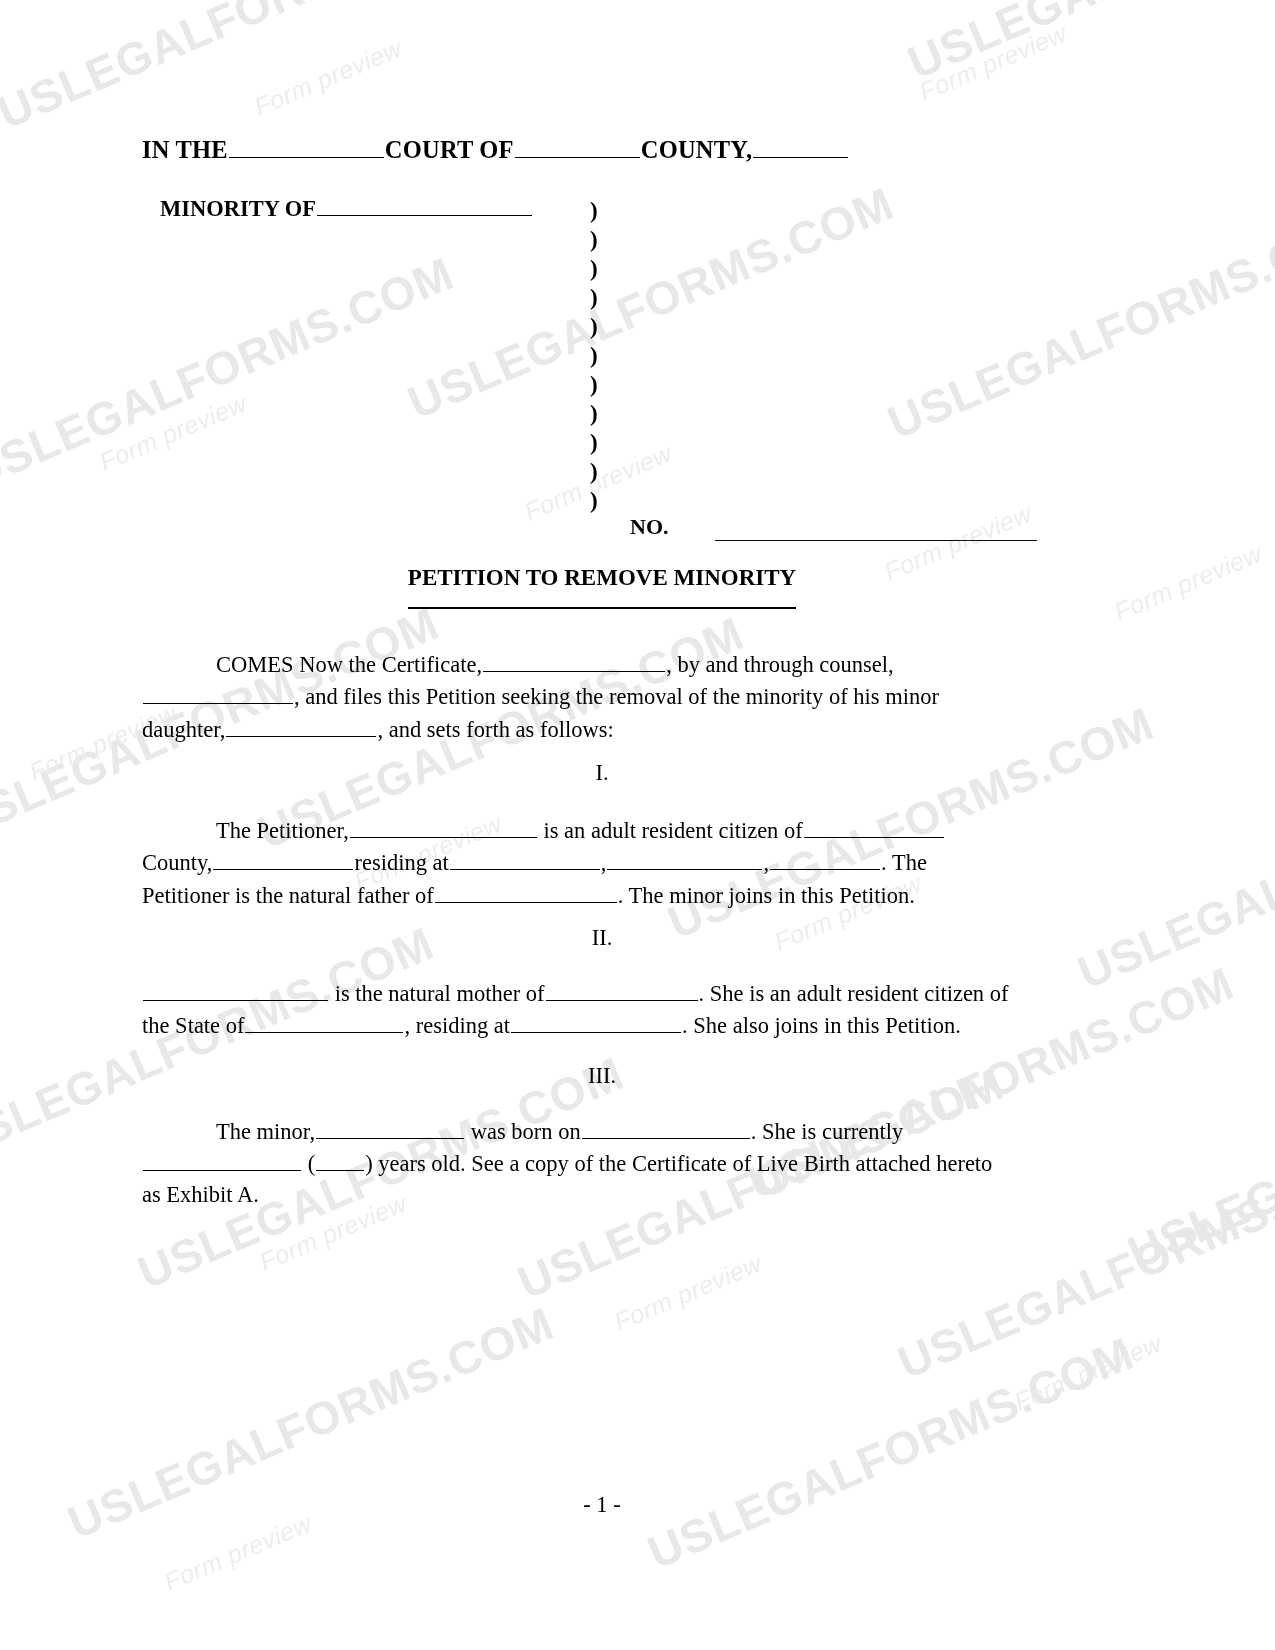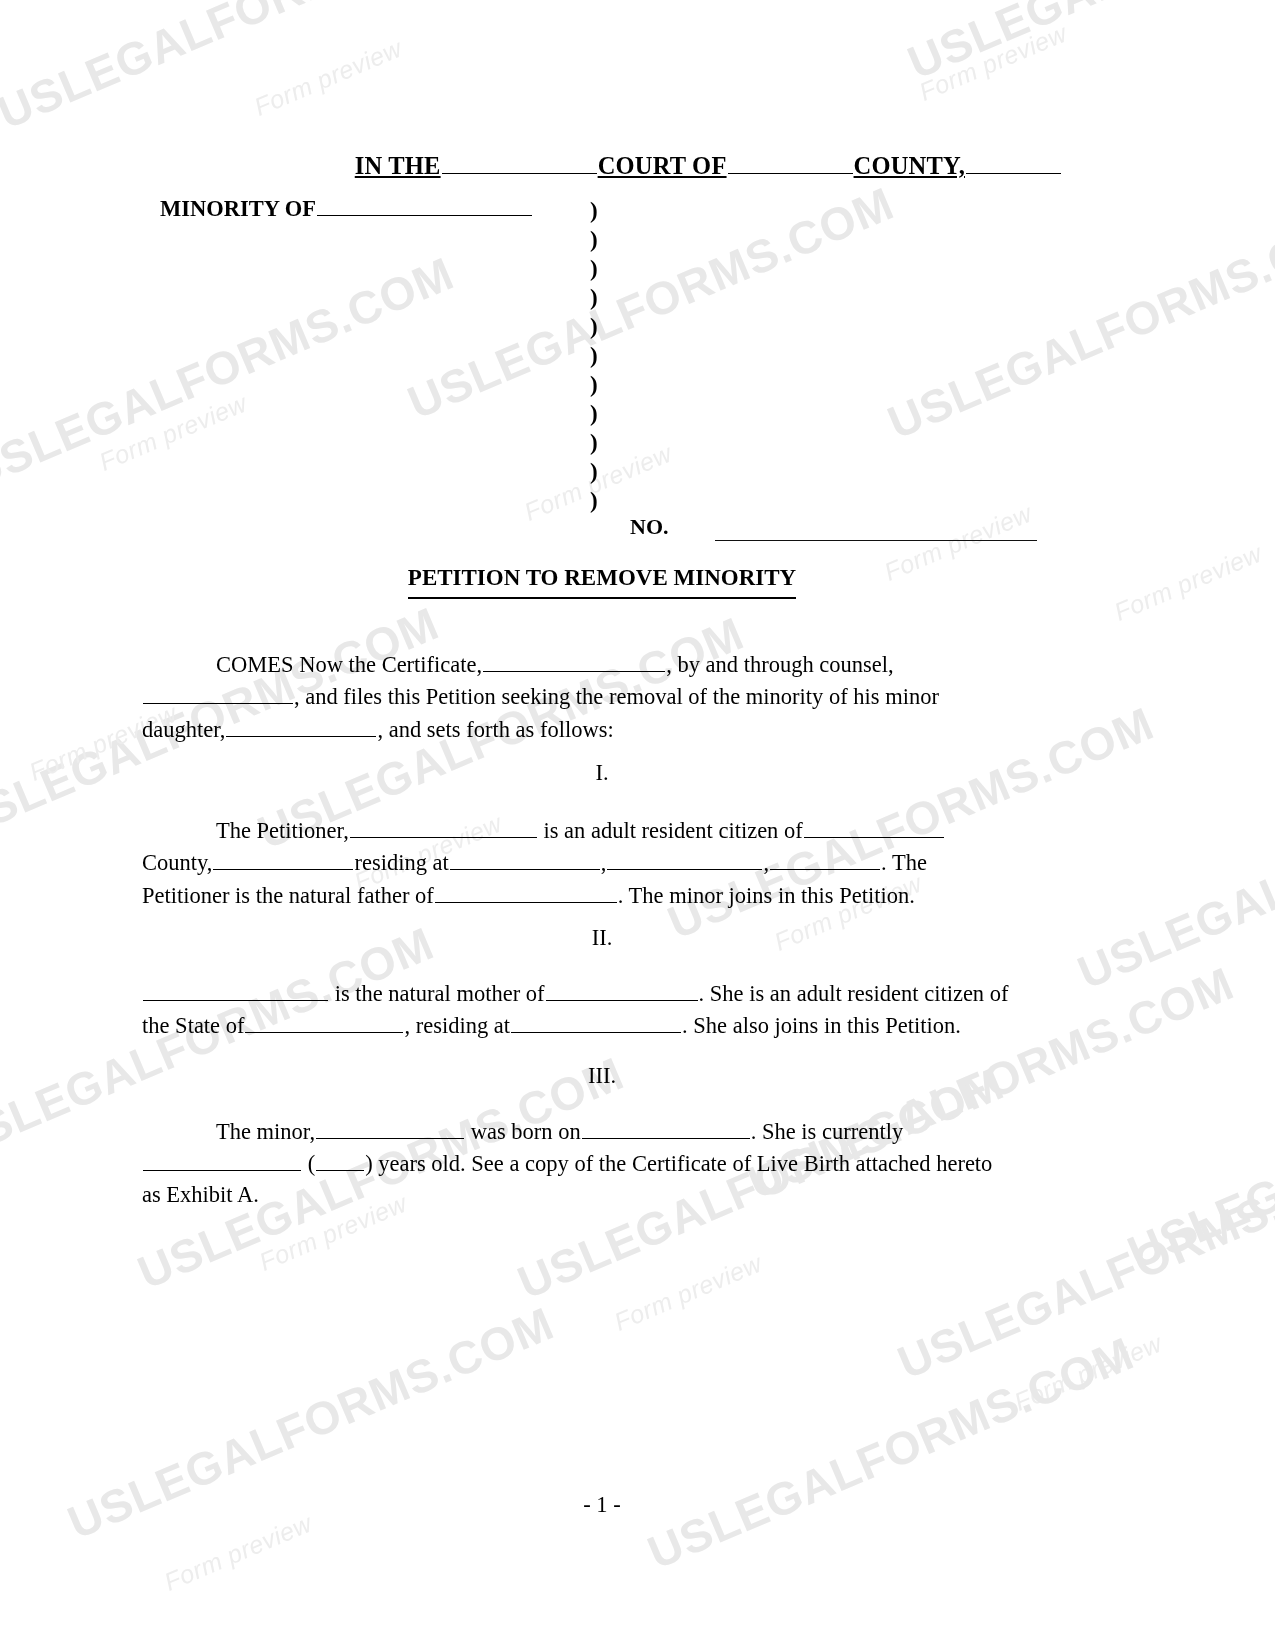--- a/index.html
+++ b/index.html
@@ -54,29 +54,28 @@
   }
 
   .doc-body {
     position: absolute;
     left: 142px;
     top: 0;
     width: 920px;
   }
 
   .caption-head {
-    text-align: right;
+    text-align: left;
     font-weight: bold;
     font-size: 24.5px;
     letter-spacing: 0.2px;
     position: absolute;
-    top: 148px;
-    left: 0;
-    width: 920px;
-    text-decoration: underline;
+    top: 132px;
+    left: 0;
+    width: 920px;
   }
 
   .blank {
     display: inline-block;
     border-bottom: 1.6px solid #000;
     vertical-align: baseline;
     height: 1.02em;
     margin: 0 1px;
   }
 
@@ -124,21 +123,21 @@
     position: absolute;
     top: 565px;
     left: 0;
     width: 920px;
     text-align: center;
     font-weight: bold;
     font-size: 23px;
   }
   .doc-title span {
     border-bottom: 2px solid #000;
-    padding-bottom: 7px;
+    padding-bottom: 17px;
   }
 
   .para {
     position: absolute;
     left: 0;
     width: 922px;
     font-size: 22.5px;
     line-height: 30.5px;
     text-align: left;
   }

